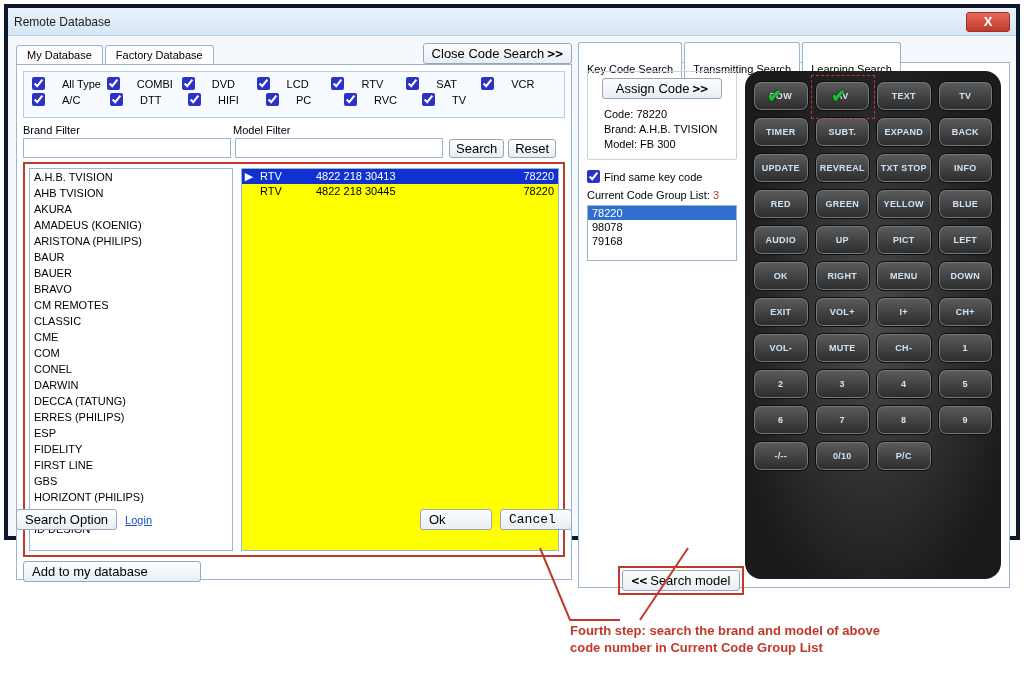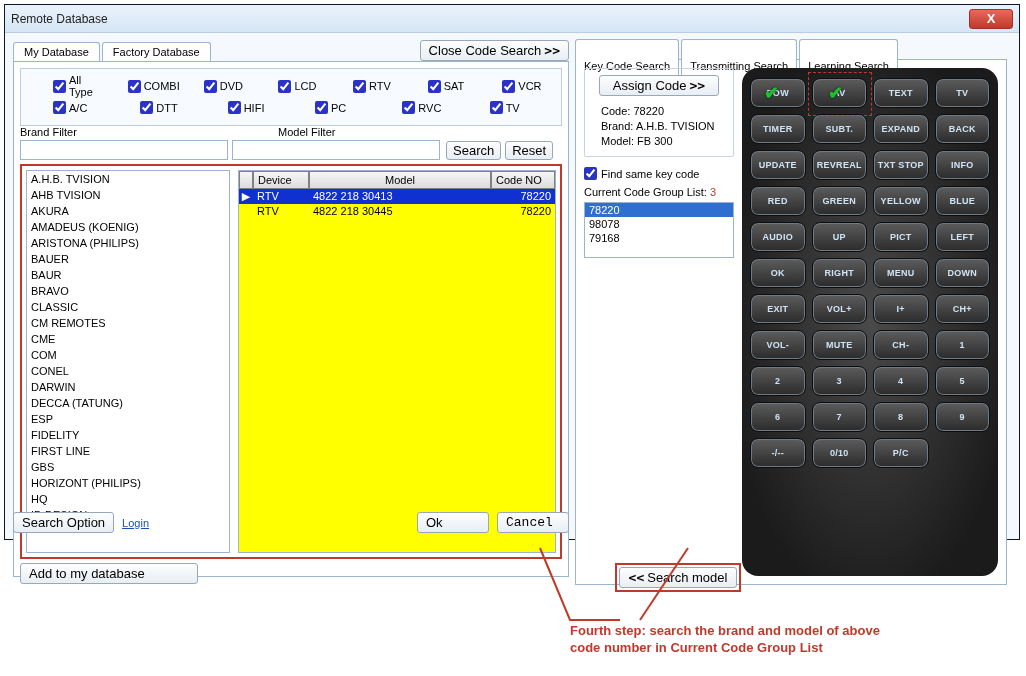--- a/index.html
+++ b/index.html
@@ -1,39 +1,39 @@
 <!DOCTYPE html>
 <html><head>
 <meta charset="utf-8">
 <style>
   * { box-sizing: border-box; margin: 0; padding: 0; }
   body { font-family: "Segoe UI", Tahoma, sans-serif; font-size: 11px; background: #fff; width: 1026px; height: 676px; position: relative; overflow: hidden; }
-  .window { width: 1016px; height: 536px; border: 1px solid #0f172a; background: #f5f9fd; position: absolute; left: 4px; top: 4px; }
+  .window { width: 1016px; height: 536px; border: 4px solid #0f172a; background: #f5f9fd; position: absolute; left: 4px; top: 4px; }
   .titlebar { height: 28px; background: linear-gradient(#eaf3fb,#d6e6f5); display:flex; align-items:center; padding:0 6px; border-bottom:1px solid #b9cde2;}
   .titlebar .title { flex:1; font-size:12px; color:#222; }
   .close-btn { width:44px; height:20px; background:linear-gradient(#e76a5a,#c0392b); border:1px solid #a03026; border-radius:3px; display:flex; align-items:center; justify-content:center; color:#fff; font-weight:bold; font-size:13px; cursor:pointer;}
   .content { position:absolute; top:28px; left:0; right:0; bottom:0; padding:8px; }
   .left-pane { position:absolute; left:8px; top:6px; width:556px; height:560px; }
   .right-pane { position:absolute; left:570px; top:6px; width:432px; height:560px; }
 
   
   .tabrow { display:flex; height:22px; align-items:flex-end; }
   .tab { padding:3px 10px; border:1px solid #9bb4cf; border-bottom:none; background:#fdfdfd; border-top-left-radius:3px; border-top-right-radius:3px; margin-right:2px; cursor:pointer;}
   .tab.active { background:#fff; font-weight:normal; }
   .tabpanel { border:1px solid #9bb4cf; background:#fff; }
 
   .winbtn { background:linear-gradient(#fdfdfd,#e8eef4); border:1px solid #98a8b8; border-radius:3px; padding:2px 8px; font-size:13px; cursor:pointer; display:inline-flex; align-items:center; gap:3px;}
   .winbtn.small { padding:1px 6px; }
 
   .filters { border:1px solid #b9cde2; padding:5px 8px 8px; margin-top:0; background:#f7fbff;}
   .chkrow { display:flex; gap:0; margin-bottom:3px;}
-  .chkrow label { width:78px; display:inline-flex; align-items:center; gap:3px; font-size:11px; cursor:pointer;margin-left:24px;}
+  .chkrow label { width:78px; display:inline-flex; align-items:center; gap:17px; font-size:11px; cursor:pointer;}
   input[type=checkbox]{accent-color:#2a33c5; cursor:pointer;}
 
-  .filter-labels { display:flex; gap:48px;}
+  .filter-labels { display:flex; margin-top:6px;}
   .filter-labels div:first-child { width:210px; }
   .filter-inputs { display:flex; gap:0; margin-top:2px; align-items:center;}
   .brandinput { width:208px; height:20px; border:1px solid #9bb4cf; padding:0 3px;}
   .modelinput { width:208px; height:20px; border:1px solid #9bb4cf; padding:0 3px; margin-left:4px; }
   .btns-sr { margin-left:6px; display:flex; gap:4px;}
 
   .redbox { border:2px solid #c0392b; position:relative; }
   .mainlists { height:395px; margin-top:4px; display:flex; background:#fff;}
   .brandlist { width:204px; border:1px solid #9bb4cf; overflow-y:scroll; overflow-x:hidden; margin:4px; background:#fff;}
   .brandlist div { padding:1px 4px; white-space:nowrap; cursor:pointer; font-size:11px; line-height:14px;}
@@ -175,45 +175,40 @@
           </div>
         </div>
 
         <div class="mainlists redbox">
           <div class="brandlist" id="brandlist">
               <div>A.H.B. TVISION</div>
               <div>AHB TVISION</div>
               <div>AKURA</div>
               <div>AMADEUS (KOENIG)</div>
               <div>ARISTONA (PHILIPS)</div>
+              <div>BAUR</div>
               <div>BAUER</div>
-              <div>BAUR</div>
               <div>BRAVO</div>
+              <div>CM REMOTES</div>
               <div>CLASSIC</div>
-              <div>CM REMOTES</div>
               <div>CME</div>
               <div>COM</div>
               <div>CONEL</div>
               <div>DARWIN</div>
               <div>DECCA (TATUNG)</div>
+              <div>ERRES (PHILIPS)</div>
               <div>ESP</div>
               <div>FIDELITY</div>
               <div>FIRST LINE</div>
               <div>GBS</div>
               <div>HORIZONT (PHILIPS)</div>
               <div>HQ</div>
               <div>ID DESIGN</div>
             </div>
           <div class="modeltable-wrap">
-            <div class="mt-head">
-              <div class="hd col-arrow"></div>
-              <div class="hd col-dev">Device</div>
-              <div class="hd col-mod" style="text-align:center">Model</div>
-              <div class="hd col-code">Code NO</div>
-            </div>
             <div id="mtbody">
                 <div class="mt-row sel">
                   <div class="cell col-arrow arrowcell">▶</div>
                   <div class="cell col-dev">RTV</div>
                   <div class="cell col-mod">4822 218 30413</div>
                   <div class="cell col-code" style="text-align:right">78220</div>
                 </div>
                 <div class="mt-row">
                   <div class="cell col-arrow arrowcell"></div>
                   <div class="cell col-dev">RTV</div>

